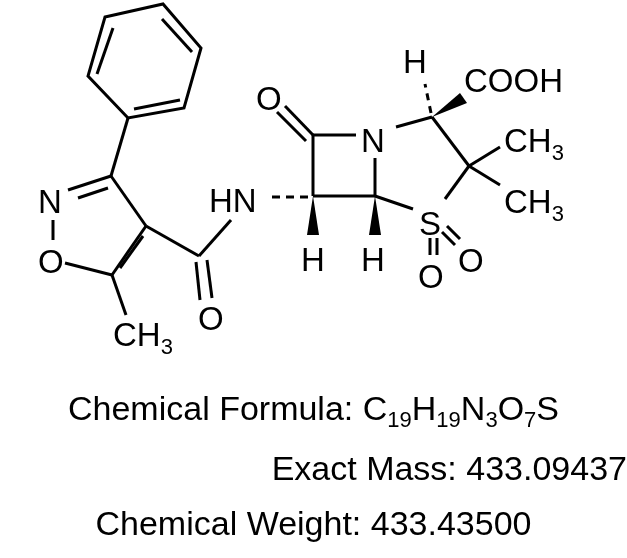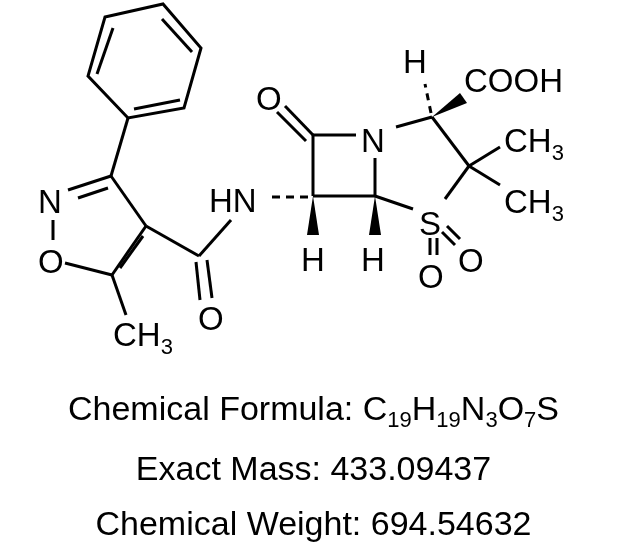--- a/index.html
+++ b/index.html
@@ -7,21 +7,21 @@
            font-family: "Liberation Sans", sans-serif; color: #000; }
     #structure { position: absolute; left: 0; top: 0; width: 627px; height: 380px; }
     #structure text { font-family: "Liberation Sans", sans-serif; fill: #000; }
     .lbl { font-size: 33px; }
     .sub { font-size: 22px; }
     .bond { stroke: #000; stroke-width: 3; fill: none; stroke-linecap: butt; }
     .info { position: absolute; left: 0; width: 627px; text-align: center;
             font-size: 34px; line-height: 40px; white-space: nowrap; }
     .info sub { font-size: 22px; vertical-align: -7px; line-height: 0; }
     #formula-line { top: 388px; }
-    #mass-line { top: 448px; }
+    #mass-line { top: 448px; text-align: right; }
     #mw-line { top: 503px; }
   </style>
 </head>
 <body>
 
 <svg id="structure" viewBox="0 0 627 380" xmlns="http://www.w3.org/2000/svg">
 
   <g>
     <polygon class="bond" points="105,17 163,4 201,48 184,108 128,118 88,76"></polygon>
     <line class="bond" x1="162" y1="19" x2="192" y2="52"></line>
@@ -96,14 +96,14 @@
   <text class="lbl" x="458" y="272">O</text>
 </svg>
 
 <div id="formula-line" class="info">
   <span>Chemical Formula: </span><span><span>C</span><sub>19</sub><span>H</span><sub>19</sub><span>N</span><sub>3</sub><span>O</span><sub>7</sub><span>S</span></span>
 </div>
 <div id="mass-line" class="info">
   <span>Exact Mass: </span><span>433.09437</span>
 </div>
 <div id="mw-line" class="info">
-  <span>Chemical Weight: </span><span>694.54632</span>
+  <span>Chemical Weight: </span><span>433.43500</span>
 </div>
 
 </body></html>

